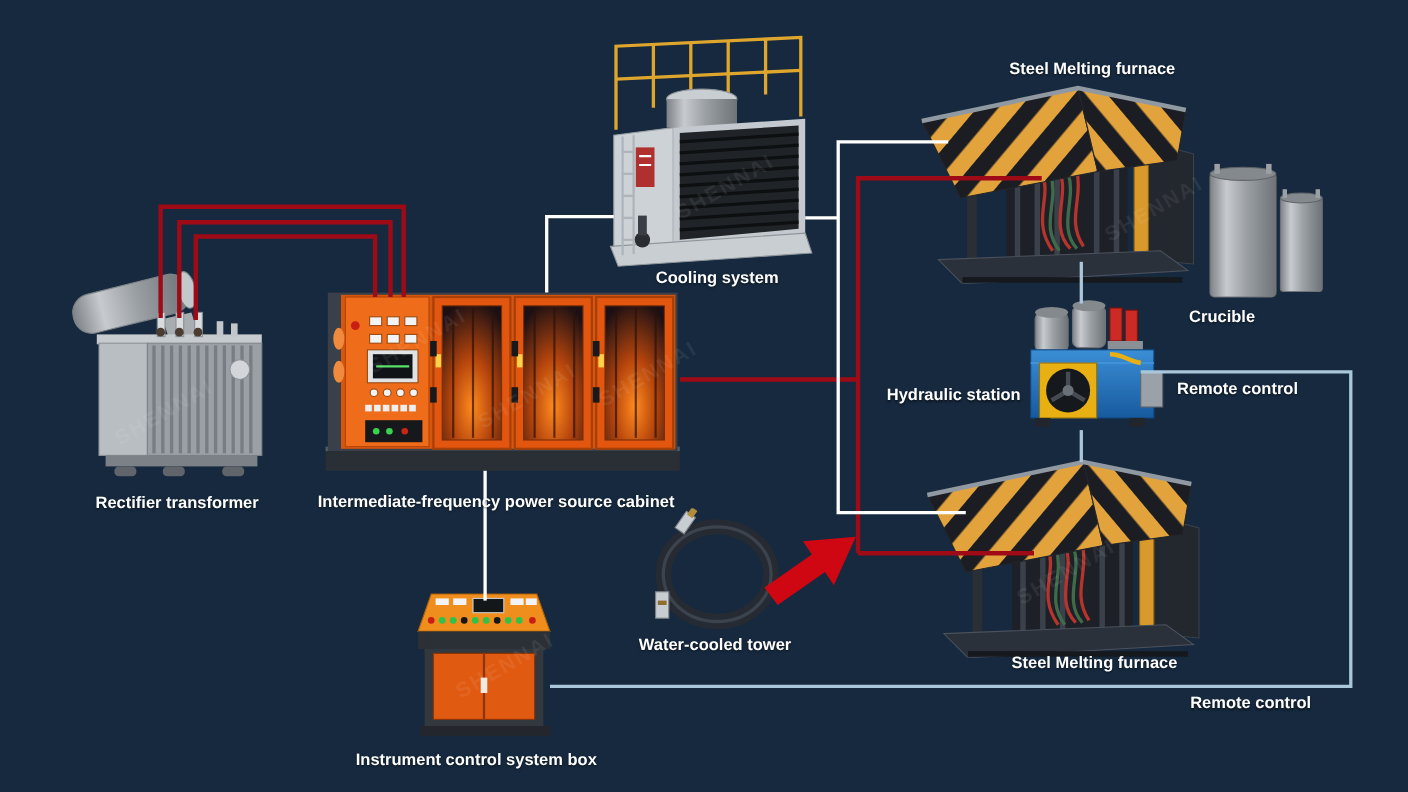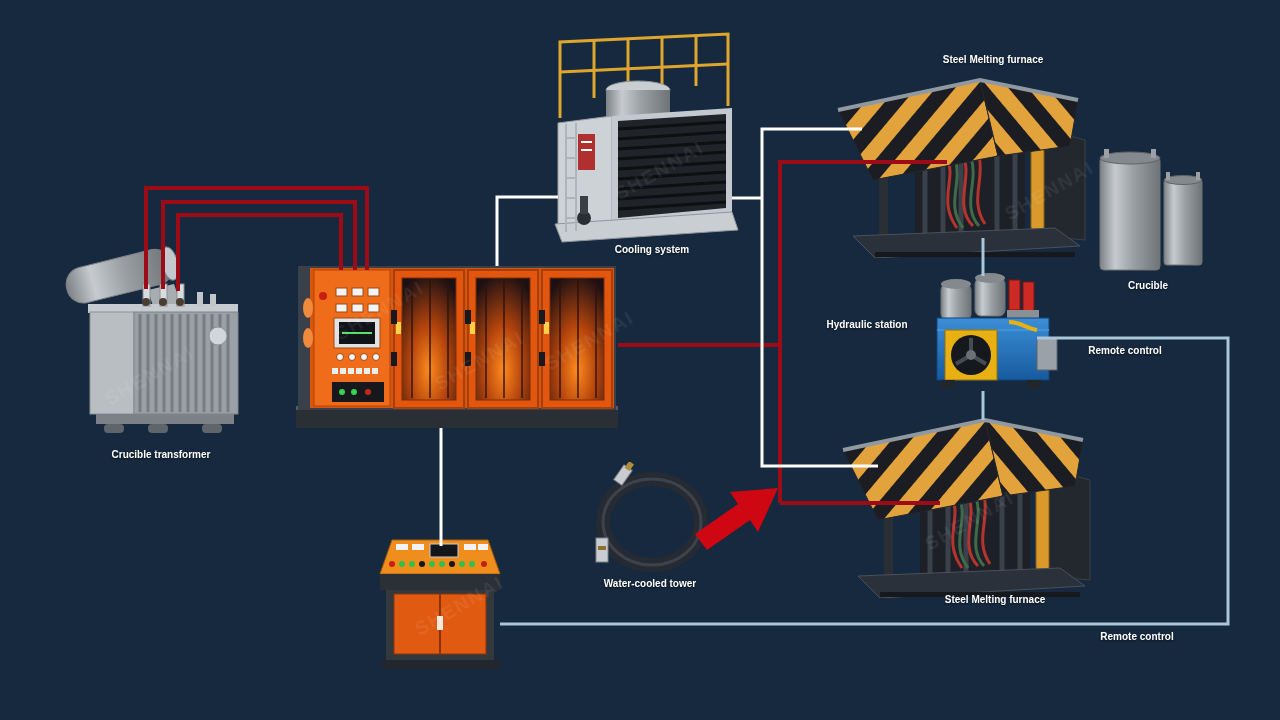--- a/index.html
+++ b/index.html
@@ -1,19 +1,19 @@
 <!DOCTYPE html>
 <html><head>
 <meta charset="utf-8">
 <style>
   html,body{margin:0;padding:0;background:#000;}
   #stage{position:relative;width:1280px;height:720px;overflow:hidden;
          background:#16293e;font-family:"Liberation Sans",sans-serif;}
   .comp{position:absolute;z-index:3;}
-  .lbl{position:absolute;z-index:6;color:#fff;font-weight:bold;font-size:10px;
+  .lbl{position:absolute;z-index:6;color:#fff;font-weight:bold;font-size:15px;
        white-space:nowrap;transform:translateX(-50%);text-shadow:0 1px 2px rgba(0,0,0,.55);}
   #wires{position:absolute;left:0;top:0;z-index:5;pointer-events:none;}
   .wm{position:absolute;z-index:4;color:rgba(255,255,255,.07);font-weight:bold;
       font-size:19px;letter-spacing:2px;transform:rotate(-30deg);pointer-events:none;}
 </style>
 </head>
 <body>
 
 <div id="stage">
 
@@ -332,23 +332,25 @@
       <path d="M441,428 V546"></path>
     </g>
     <g fill="none" stroke="#a9c6da" stroke-width="3">
       <path d="M1037,338 H1228 V624 H500"></path>
       <path d="M983,238 V276"></path>
       <path d="M983,391 V420"></path>
     </g>
     <polygon points="778,488 758,532 750,520 707,550 695,534 738,504 730,492" fill="#cf0712"></polygon>
   </svg>
 
-  <div class="lbl" style="left:161px;top:449px">Crucible transformer</div>
+  <div class="lbl" style="left:161px;top:449px">Rectifier transformer</div>
+  <div class="lbl" style="left:451px;top:448px">Intermediate-frequency power source cabinet</div>
   <div class="lbl" style="left:652px;top:244px">Cooling system</div>
   <div class="lbl" style="left:993px;top:54px">Steel Melting furnace</div>
-  <div class="lbl" style="left:1148px;top:280px">Crucible</div>
-  <div class="lbl" style="left:867px;top:319px">Hydraulic station</div>
+  <div class="lbl" style="left:1111px;top:280px">Crucible</div>
+  <div class="lbl" style="left:867px;top:351px">Hydraulic station</div>
   <div class="lbl" style="left:1125px;top:345px">Remote control</div>
   <div class="lbl" style="left:650px;top:578px">Water-cooled tower</div>
   <div class="lbl" style="left:995px;top:594px">Steel Melting furnace</div>
   <div class="lbl" style="left:1137px;top:631px">Remote control</div>
+  <div class="lbl" style="left:433px;top:682px">Instrument control system box</div>
 
 </div>
 
 </body></html>

